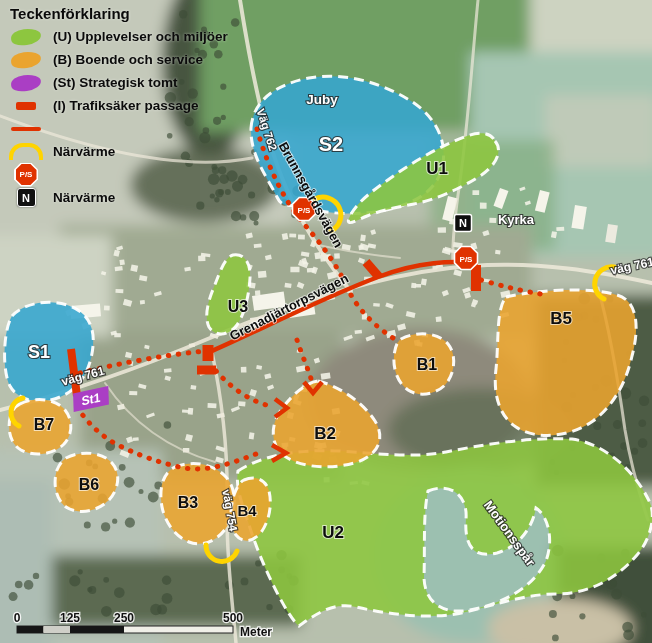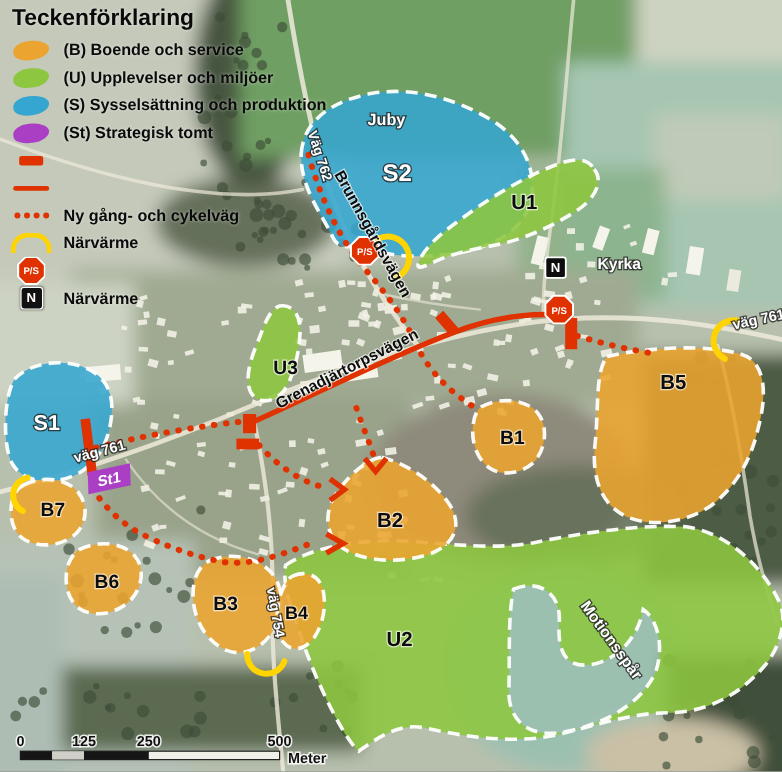--- a/index.html
+++ b/index.html
@@ -1,21 +1,21 @@
 <!DOCTYPE html>
 <html><head>
 <meta charset="utf-8">
 <style>
   html,body{margin:0;padding:0;background:#888;}
   #stage{position:relative;width:652px;height:643px;overflow:hidden;background:#b7c0ad;
          font-family:"Liberation Sans",sans-serif;}
   #map{position:absolute;left:0;top:0;}
   
   .legend{position:absolute;left:8px;top:5px;z-index:6;}
-  .lg-title{font-size:19px;font-weight:bold;color:#0a0a0a;margin:0 0 3px 2px;
+  .lg-title{font-size:15px;font-weight:bold;color:#0a0a0a;margin:0 0 3px 2px;
             text-shadow:0 0 3px rgba(255,255,255,.6);}
   .lg-row{display:flex;align-items:center;gap:9px;height:23px;}
   .sw{flex:0 0 36px;display:flex;justify-content:center;align-items:center;height:20px;}
   .lg-label{font-size:13.5px;font-weight:bold;color:#0b0b0b;white-space:nowrap;
             text-shadow:0 0 3px rgba(255,255,255,.55);}
   .blob{width:30px;height:16px;border-radius:55% 65% 60% 50%/60% 55% 65% 50%;transform:rotate(-6deg);}
   .blob.or{background:#EAA42F}.blob.gr{background:#8DC63F}
   .blob.bl{background:#35A6CF}.blob.pu{background:#AA3EC4}
   .rdash{width:20px;height:8px;background:#E03200;border-radius:2px;}
   .rline{width:30px;height:4px;background:#E03200;border-radius:2px;}
@@ -505,62 +505,46 @@
     <rect x="43.5" y="626" width="26.5" height="7" fill="#cfcfc8"></rect>
     <rect x="70" y="626" width="54" height="7" fill="#161616"></rect>
     <text class="sctxt" x="240" y="636" text-anchor="start">Meter</text>
   </g>
 </svg>
 
 <div class="legend">
   <div class="lg-title">Teckenförklaring</div>
   <div class="lg-row">
     <span class="sw">
+          <i class="blob gr"></i>
+        </span>
+    <span class="lg-label">(U) Upplevelser och miljöer</span>
+  </div>
+  <div class="lg-row">
+    <span class="sw">
           <i class="blob or"></i>
         </span>
     <span class="lg-label">(B) Boende och service</span>
   </div>
   <div class="lg-row">
     <span class="sw">
-          <i class="blob gr"></i>
-        </span>
-    <span class="lg-label">(U) Upplevelser och miljöer</span>
-  </div>
-  <div class="lg-row">
-    <span class="sw">
-          <i class="blob bl"></i>
-        </span>
-    <span class="lg-label">(S) Sysselsättning och produktion</span>
-  </div>
-  <div class="lg-row">
-    <span class="sw">
           <i class="blob pu"></i>
         </span>
     <span class="lg-label">(St) Strategisk tomt</span>
   </div>
   <div class="lg-row">
     <span class="sw">
           <i class="rdash"></i>
         </span>
+    <span class="lg-label">(I) Trafiksäker passage</span>
   </div>
   <div class="lg-row">
     <span class="sw">
           <i class="rline"></i>
         </span>
-  </div>
-  <div class="lg-row">
-    <span class="sw">
-          <span class="rdots">
-            <i></i>
-            <i></i>
-            <i></i>
-            <i></i>
-          </span>
-        </span>
-    <span class="lg-label">Ny gång- och cykelväg</span>
   </div>
   <div class="lg-row">
     <span class="sw">
           <i class="yarc"></i>
         </span>
     <span class="lg-label">Närvärme</span>
   </div>
   <div class="lg-row">
     <span class="sw">
       <span class="psb oct">

